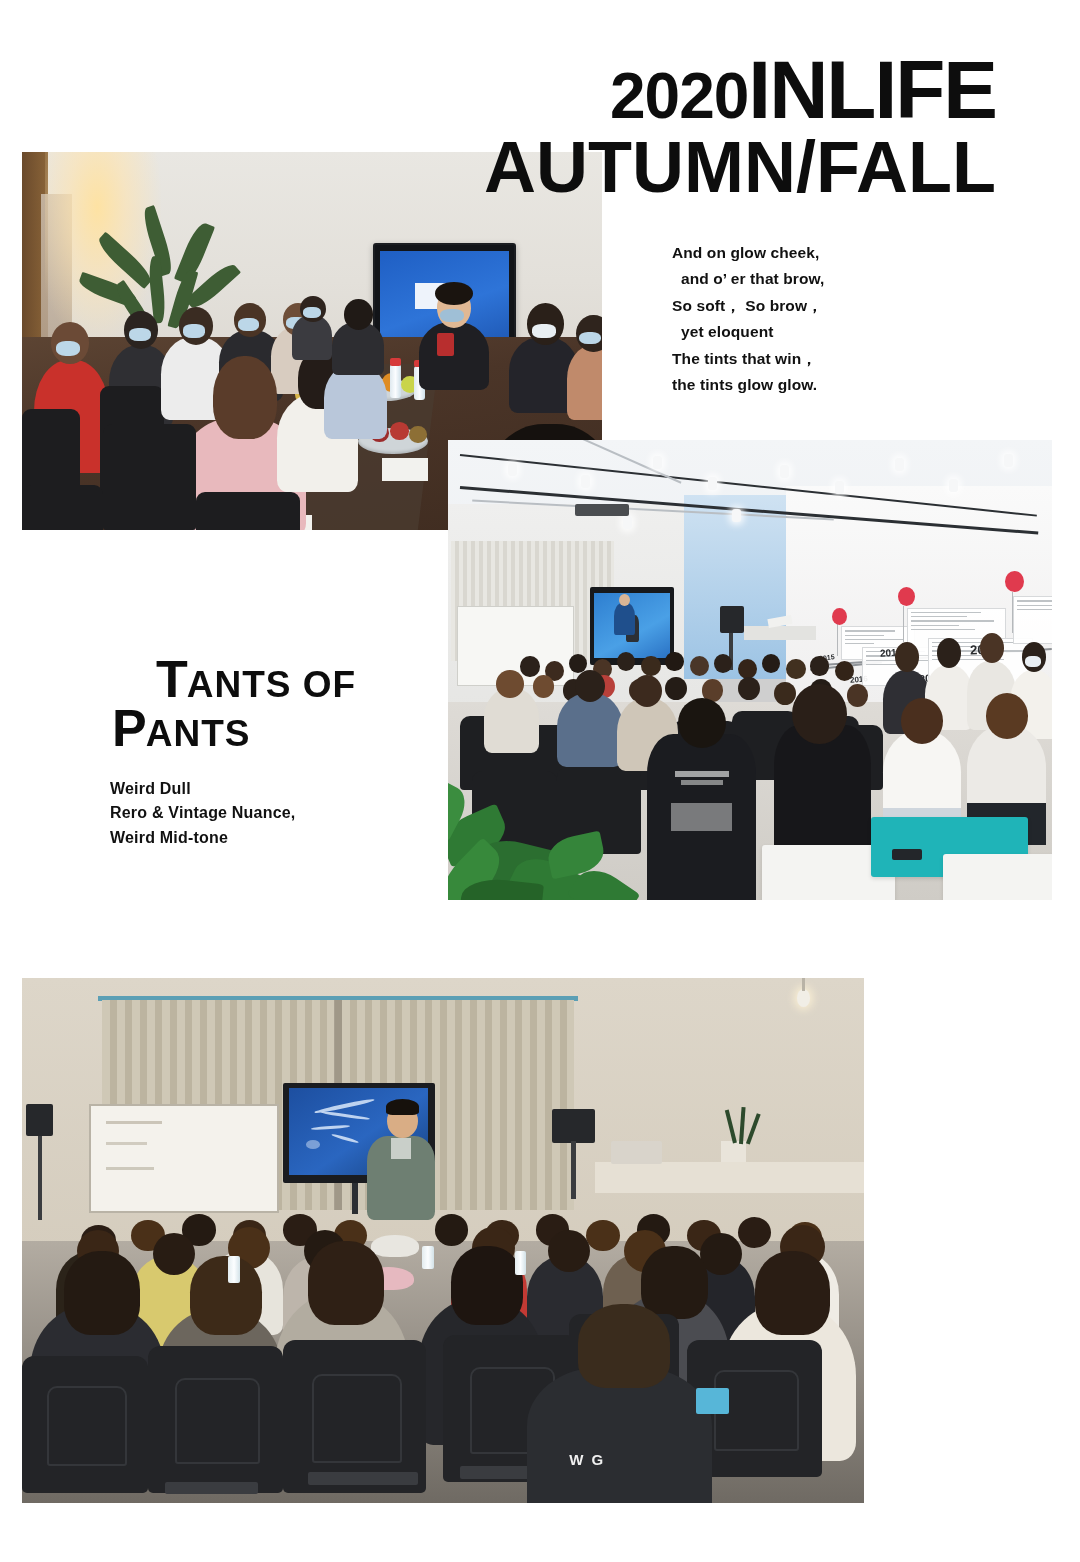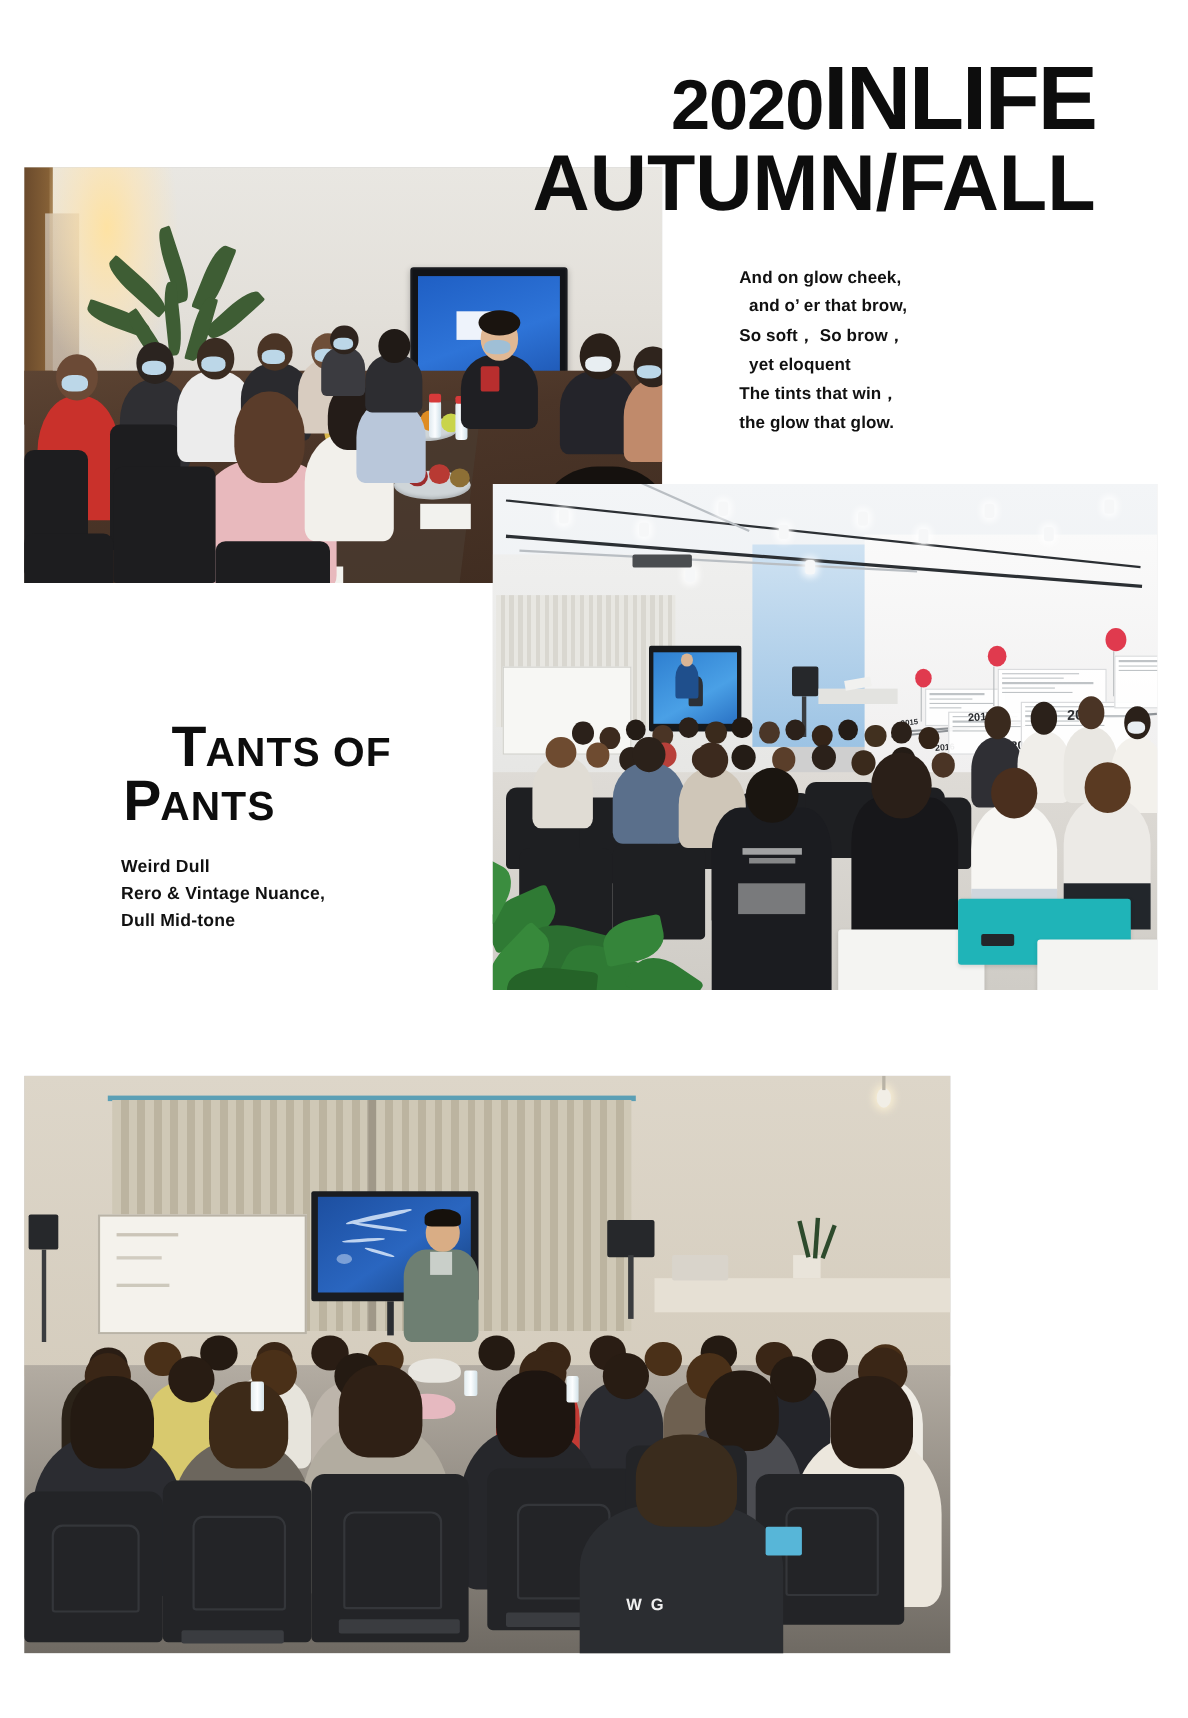--- a/index.html
+++ b/index.html
@@ -555,27 +555,27 @@
     </div>
     <div class="title-line2">AUTUMN/FALL</div>
   </div>
 
   <div class="poem">
     <p>And on glow cheek,</p>
     <p class="indent">and o’ er that brow,</p>
     <p>So soft，  So brow，</p>
     <p class="indent">yet eloquent</p>
     <p>The tints that win，</p>
-    <p>the glow that glow.</p>
+    <p>the tints glow glow.</p>
   </div>
 
   <div class="trend-head">
     <span class="l l1"><span class="cap">T</span><span class="sm">ANTS OF</span></span>
     <span class="l l2"><span class="cap">P</span><span class="sm">ANTS</span></span>
   </div>
 
   <div class="trend-sub">
     <p>Weird Dull</p>
     <p>Rero &amp; Vintage Nuance,</p>
-    <p>Dull Mid-tone</p>
+    <p>Weird Mid-tone</p>
   </div>
 
 </div>
 
 </body></html>

